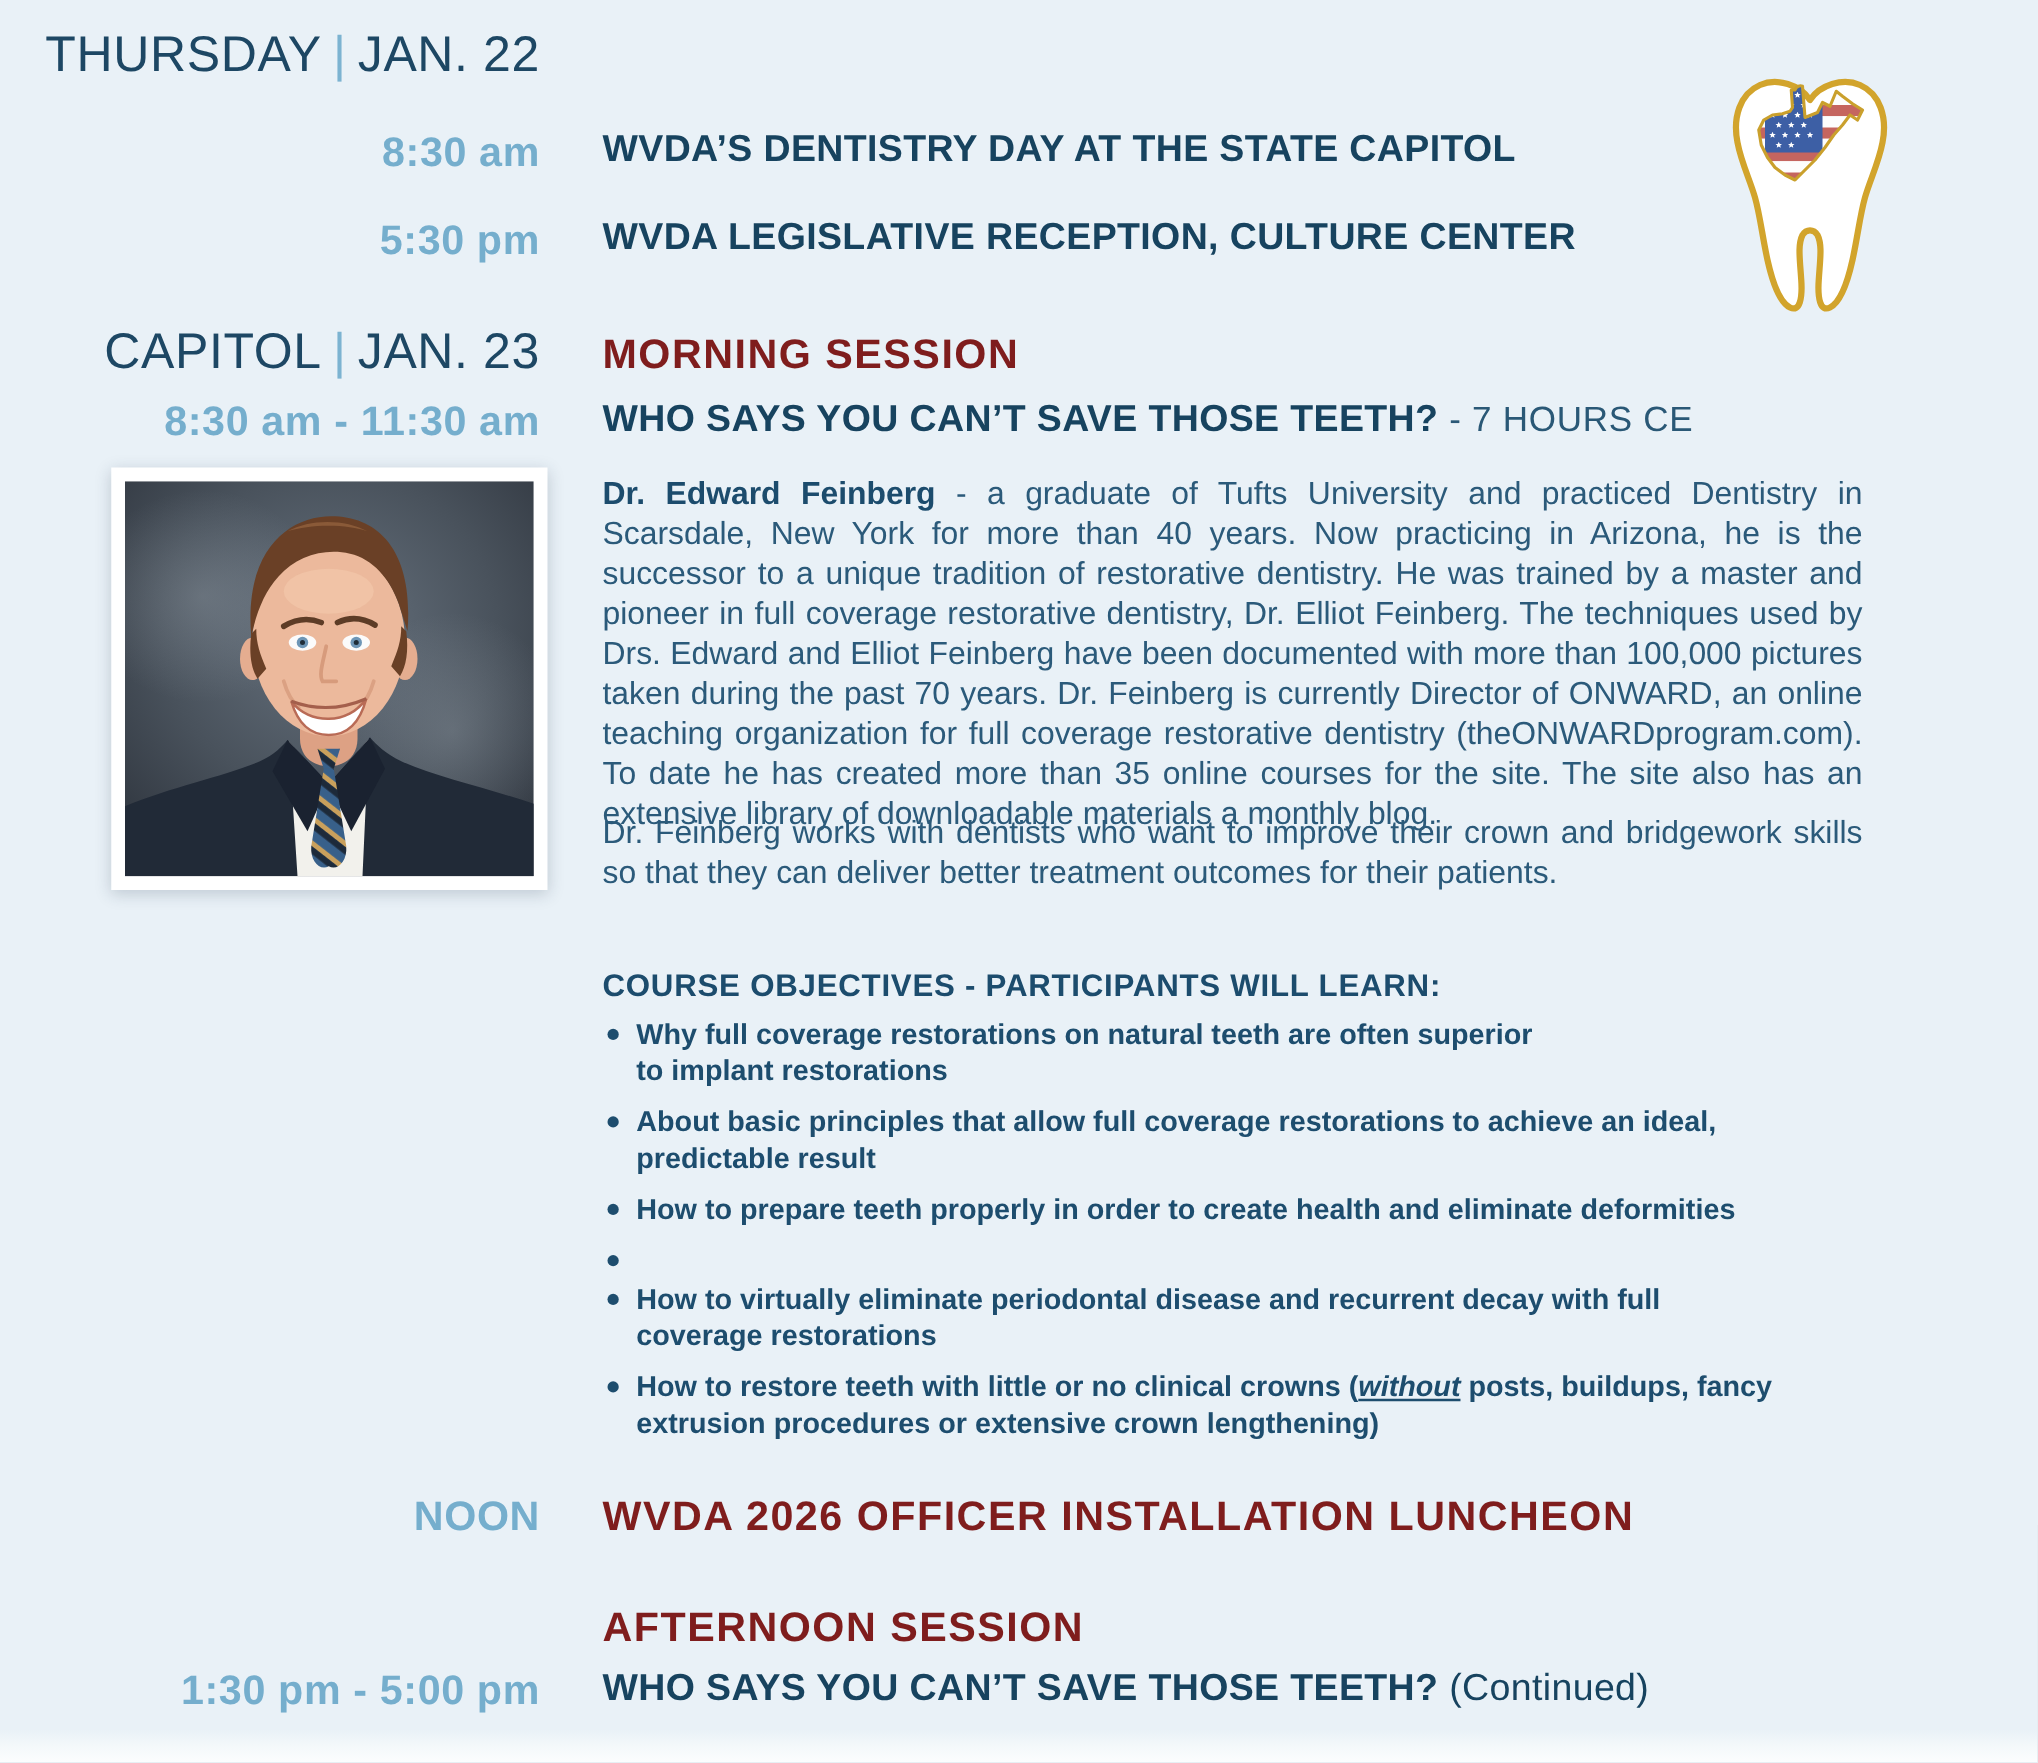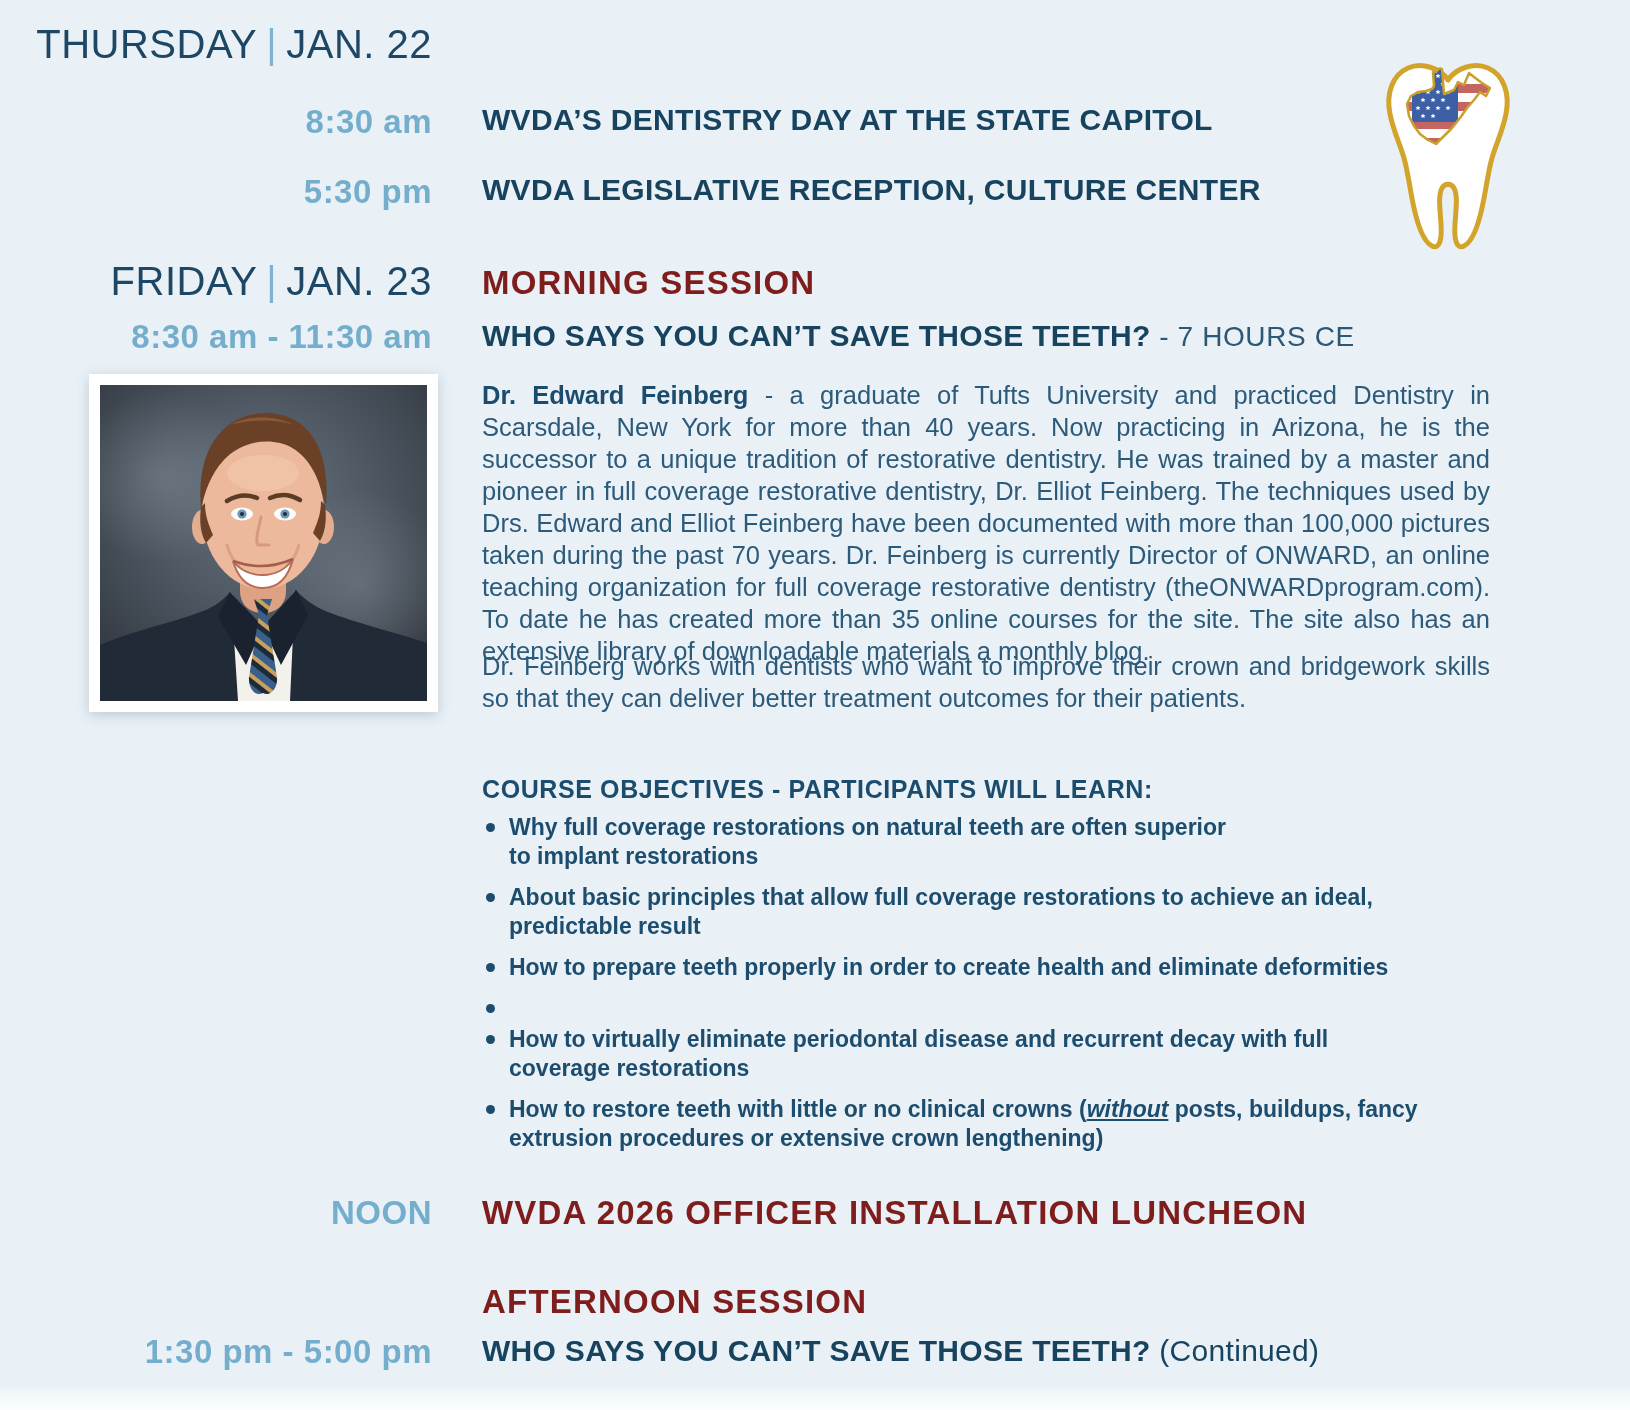--- a/index.html
+++ b/index.html
@@ -94,21 +94,21 @@
     </svg>
   </div>
 
   <div class="abs time-col time" style="top:105px">8:30 am</div>
   <div class="abs content event-title" style="top:105px">WVDA’S DENTISTRY DAY AT THE STATE CAPITOL</div>
 
   <div class="abs time-col time" style="top:175px">5:30 pm</div>
   <div class="abs content event-title" style="top:175px">WVDA LEGISLATIVE RECEPTION, CULTURE CENTER</div>
 
   <div class="abs time-col day-header" style="top:261px">
-    <span>FRIDAY</span><span class="sep">|</span><span>JAN. 23</span>
+    <span>CAPITOL</span><span class="sep">|</span><span>JAN. 23</span>
   </div>
   <div class="abs content session" style="top:266px">MORNING SESSION</div>
 
   <div class="abs time-col time" style="top:320px">8:30 am - 11:30 am</div>
   <div class="abs content event-title" style="top:321px">
     <span>WHO SAYS YOU CAN’T SAVE THOSE TEETH?</span>
     <span class="ce">- 7 HOURS CE</span>
   </div>
 
   <div class="abs photo-frame">

